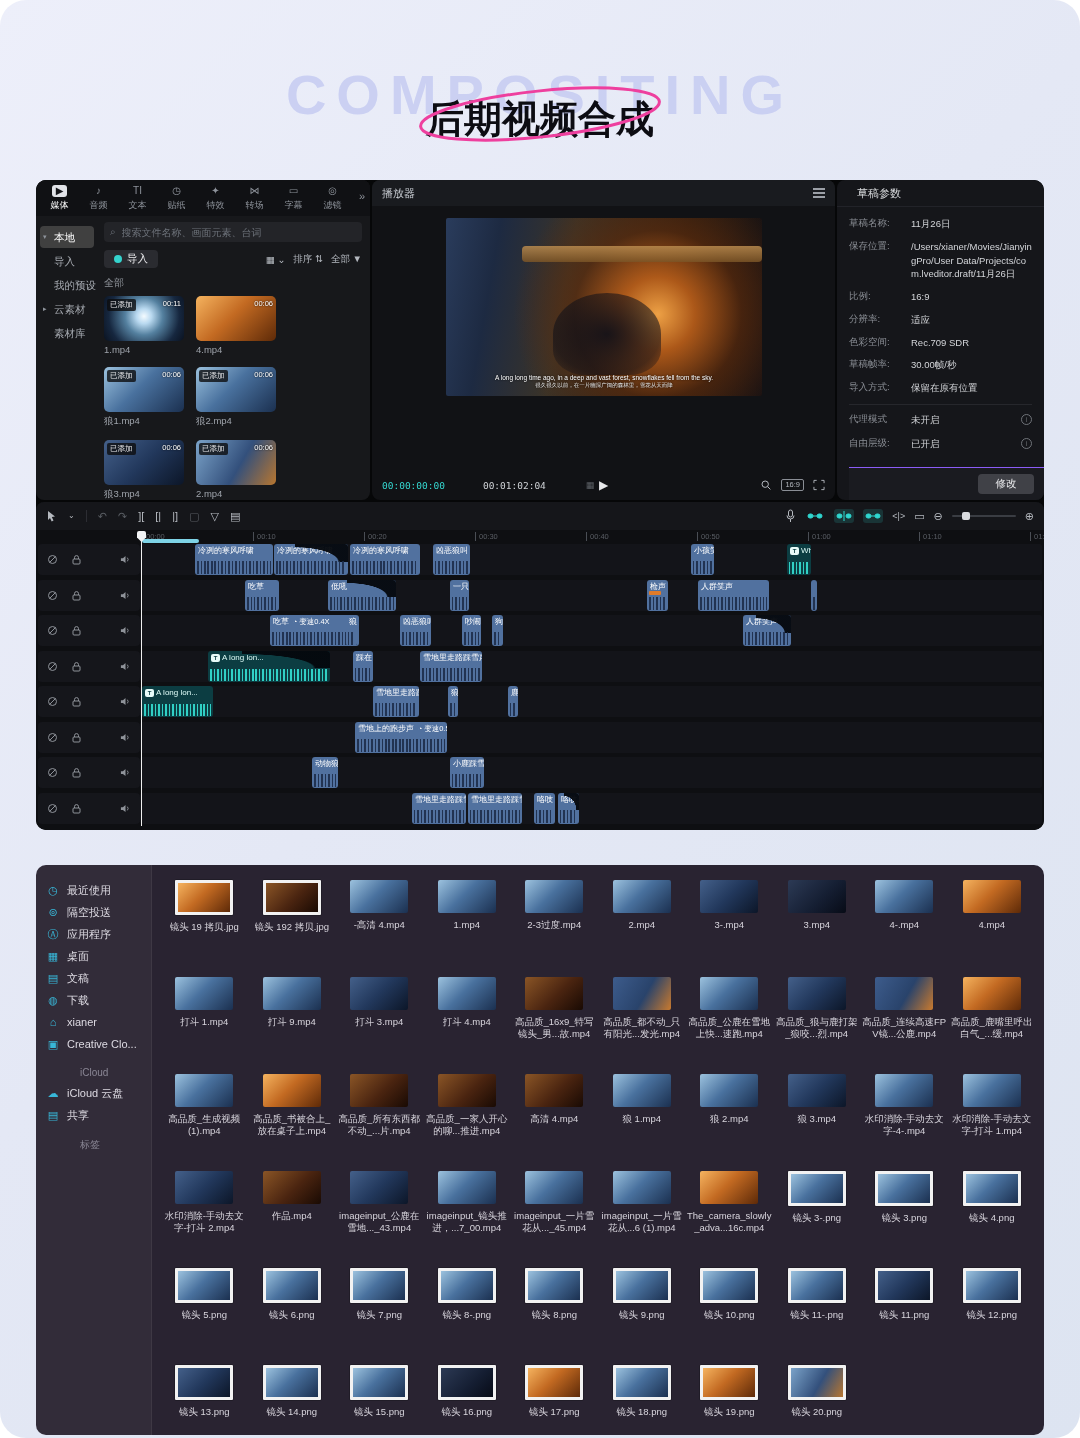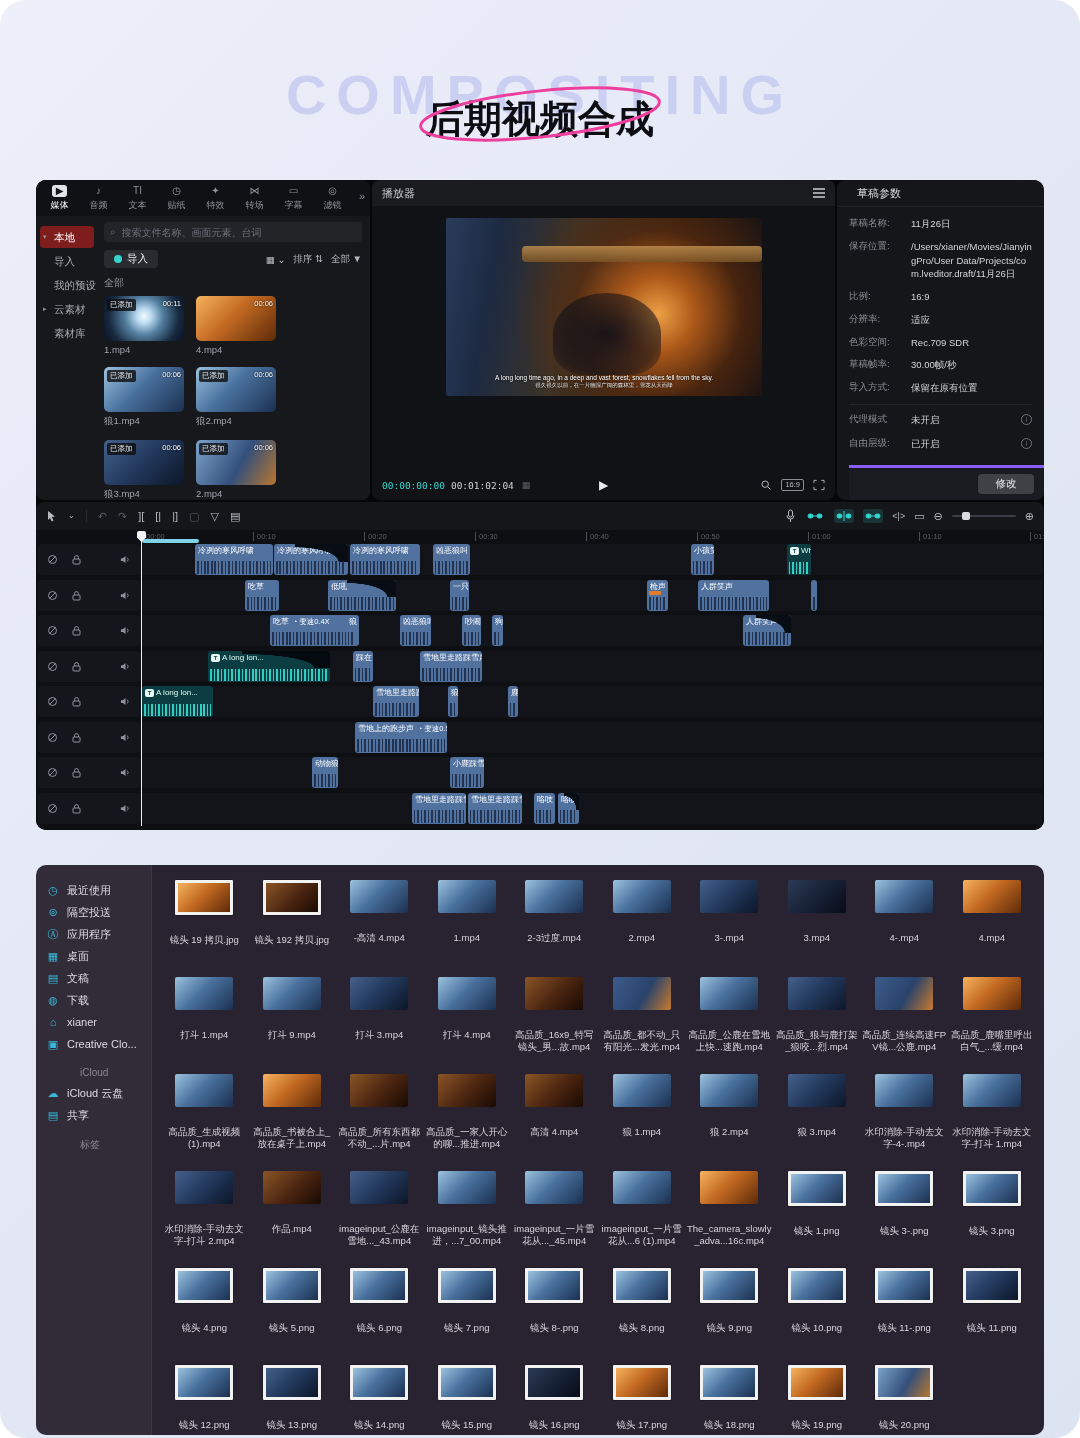--- a/index.html
+++ b/index.html
@@ -20,21 +20,21 @@
   .tabbar{position:relative;height:36px;background:#101114;display:flex;align-items:center;padding-left:4px;}
   .tab{width:39px;display:flex;flex-direction:column;align-items:center;gap:2px;cursor:pointer;color:#8e939b;}
   .tab .tab-icon{font-size:10px;line-height:12px;}
   .tab .tab-label{font-size:9px;}
   .tab.active{color:#fff;}
   .tab.active .tab-icon{background:#e2e4e9;color:#15161a;border-radius:3px;padding:0 4px;}
   .tabs-more{position:absolute;right:5px;top:10px;font-size:11px;color:#8e939b;cursor:pointer;}
   .lib-nav{position:absolute;left:0;top:36px;width:62px;bottom:0;padding-top:8px;}
   .nav-item{position:relative;margin:2px 4px;height:22px;line-height:22px;font-size:10.5px;color:#a7abb2;
             padding-left:14px;border-radius:4px;cursor:pointer;white-space:nowrap;}
-  .nav-item.active{background:#7f1d1d;color:#fff;}
+  .nav-item.active{background:#404040;color:#fff;}
   .nav-item .arr{position:absolute;left:3px;top:0;font-size:7px;color:#8e939b;}
   .lib-main{position:absolute;left:62px;top:36px;right:0;bottom:0;padding:6px 8px 0 6px;}
   .searchbar{height:20px;background:#232428;border-radius:4px;display:flex;align-items:center;padding:0 6px;gap:4px;}
   .searchbar .sicon{color:#6d727a;font-size:10px;}
   .searchbar input{flex:1;background:none;border:none;outline:none;color:#9aa0a8;font-size:10px;font-family:inherit;}
   .searchbar input::placeholder{color:#6d727a;}
   .lib-toolbar{display:flex;align-items:center;margin-top:8px;}
   .import-btn{display:flex;align-items:center;gap:5px;height:18px;background:#2a2b30;border:none;border-radius:4px;
               padding:0 10px;color:#ececee;font-size:10.5px;cursor:pointer;font-family:inherit;}
   .import-btn .dot{width:8px;height:8px;border-radius:50%;background:#35d3cd;display:inline-block;}
@@ -66,41 +66,41 @@
          background:
           radial-gradient(circle at 67% 54%,rgba(248,168,72,.95) 0%,rgba(196,99,26,.85) 16%,rgba(95,44,12,.65) 36%,rgba(22,16,13,0) 62%),
           linear-gradient(100deg,#2a3c5c 0%,#1d2a42 16%,#3a3328 38%,#241a12 70%,#120f13 100%);}
   .video::before{content:"";position:absolute;left:24%;right:0;top:16%;height:9%;border-radius:4px;
          background:linear-gradient(#bb8c4f,#7a5426);opacity:.85;}
   .video::after{content:"";position:absolute;left:34%;top:42%;width:34%;height:46%;border-radius:50% 50% 30% 30%;
          background:radial-gradient(ellipse at center,rgba(12,14,24,.9),rgba(12,14,24,.55) 70%,transparent);}
   .subs{position:absolute;left:0;right:0;bottom:7px;text-align:center;z-index:2;}
   .sub-en{font-size:6.5px;color:#fff;text-shadow:0 0 2px #000;}
   .sub-zh{font-size:5.5px;color:#eaeaea;text-shadow:0 0 2px #000;margin-top:1px;}
-  .pp-controls{position:absolute;left:0;right:0;bottom:0;height:30px;display:flex;align-items:center;padding:0 10px;}
+  .pp-controls{position:absolute;left:0;right:0;bottom:0;height:30px;display:flex;align-items:center;padding:0 10px;gap:32px;}
   .tc-cur{font-family:"DejaVu Sans Mono",monospace;font-size:9.5px;color:#35d6cf;}
   .tc-total{font-family:"DejaVu Sans Mono",monospace;font-size:9.5px;color:#cfd2d6;margin-left:6px;}
   .frame-icon{margin-left:8px;color:#5c6066;font-size:9px;cursor:pointer;}
   .play-btn{position:absolute;left:50%;transform:translateX(-50%);color:#e8e9eb;font-size:12px;cursor:pointer;}
   .pp-right{margin-left:auto;display:flex;align-items:center;gap:9px;color:#b4b8bf;}
   .ratio-chip{border:1px solid #8a8e95;border-radius:2px;font-size:7.5px;padding:0 3px;line-height:10px;cursor:pointer;}
   .pp-right svg{cursor:pointer;}
   
   .params-panel{left:801px;top:0;width:207px;height:320px;background:#15161a;}
   .dp-header{height:26px;display:flex;align-items:center;padding:0 20px;font-size:11px;color:#d8dadd;
              border-bottom:1px solid #222329;}
   .dp-body{padding:10px 12px 0 12px;}
   .drow{display:flex;margin-bottom:9px;}
   .dlabel{width:62px;flex:none;font-size:9.5px;color:#8b8f96;}
   .dvalue{flex:1;font-size:9.5px;color:#d3d5d9;line-height:1.45;word-break:break-all;}
   .dp-div{border-top:1px solid #26272c;margin:4px 0 8px 0;}
   .trow2{display:flex;align-items:center;margin-bottom:10px;}
   .info-i{margin-left:auto;width:9px;height:9px;border:1px solid #6f7379;border-radius:50%;color:#6f7379;
           font-size:6.5px;display:flex;align-items:center;justify-content:center;cursor:pointer;}
-  .dp-footer{position:absolute;left:12px;right:0;bottom:0;height:32px;background:#1a1b20;border-top:3px solid #8b5cf6;}
+  .dp-footer{position:absolute;left:12px;right:0;bottom:0;height:32px;background:#1a1b20;border-top:1px solid #8b5cf6;}
   .modify-btn{position:absolute;right:10px;top:6px;height:20px;width:56px;background:#404147;border:none;border-radius:4px;
               color:#e9eaec;font-size:10.5px;cursor:pointer;font-family:inherit;}
   
   .timeline{position:absolute;left:0;right:0;top:322px;bottom:0;background:#0e0f12;border-radius:8px;}
   .tl-toolbar{height:28px;background:#15161a;border-radius:8px 8px 0 0;display:flex;align-items:center;padding:0 10px;gap:11px;
               color:#b6bac0;font-size:11px;}
   .tl-toolbar .ic{cursor:pointer;line-height:1;}
   .tl-toolbar .dim{color:#585c62;}
   .tl-div{width:1px;height:12px;background:#2c2d33;}
   .tl-right{margin-left:auto;display:flex;align-items:center;gap:9px;}
@@ -137,21 +137,21 @@
   
   .finder{position:absolute;left:36px;top:865px;width:1008px;height:570px;background:#292331;border-radius:10px;
           display:flex;overflow:hidden;color:#d6d4da;}
   .fsidebar{width:116px;flex:none;background:rgba(255,255,255,.045);border-right:1px solid rgba(255,255,255,.06);
             padding:14px 10px;box-sizing:border-box;}
   .fitem{display:flex;align-items:center;gap:7px;height:22px;font-size:11px;color:#dddae2;cursor:pointer;white-space:nowrap;
          overflow:hidden;}
   .fitem .gly{color:#38b7d8;width:14px;text-align:center;font-size:11px;flex:none;}
   .fsec{font-size:10px;color:#8a8795;margin:12px 0 4px 2px;padding-left:32px;}
   .fgrid{flex:1;display:grid;grid-template-columns:repeat(10,1fr);align-content:start;padding:8px 10px;column-gap:3px;}
-  .fcell{height:97px;display:flex;flex-direction:column;align-items:center;padding-top:7px;box-sizing:border-box;cursor:pointer;gap:13px;}
+  .fcell{height:97px;display:flex;flex-direction:column;align-items:center;padding-top:7px;box-sizing:border-box;cursor:pointer;}
   .fthumb{width:58px;height:33px;border-radius:2px;flex:none;}
   .fthumb.framed{width:52px;height:29px;border:3px solid #f2f2f2;border-radius:1px;box-shadow:0 0 0 .5px rgba(0,0,0,.4);}
   .fname{margin-top:6px;font-size:9.5px;line-height:1.25;color:#d8d5dd;text-align:center;max-width:90px;
          display:-webkit-box;-webkit-line-clamp:2;-webkit-box-orient:vertical;overflow:hidden;word-break:break-all;}
   svg.lic{stroke:currentColor;fill:none;}
 </style>
 </head>
 <body>
 
 <div class="page">
@@ -767,24 +767,20 @@
         <div class="fcell">
           <div class="fthumb tone-cold"></div>
           <div class="fname">imageinput_一片雪花从...6 (1).mp4</div>
         </div>
         <div class="fcell">
           <div class="fthumb tone-warm"></div>
           <div class="fname">The_camera_slowly_adva...16c.mp4</div>
         </div>
         <div class="fcell">
           <div class="fthumb tone-cold framed"></div>
-          <div class="fname">镜头 1.png</div>
-        </div>
-        <div class="fcell">
-          <div class="fthumb tone-cold framed"></div>
           <div class="fname">镜头 3-.png</div>
         </div>
         <div class="fcell">
           <div class="fthumb tone-cold framed"></div>
           <div class="fname">镜头 3.png</div>
         </div>
         <div class="fcell">
           <div class="fthumb tone-cold framed"></div>
           <div class="fname">镜头 4.png</div>
         </div>

